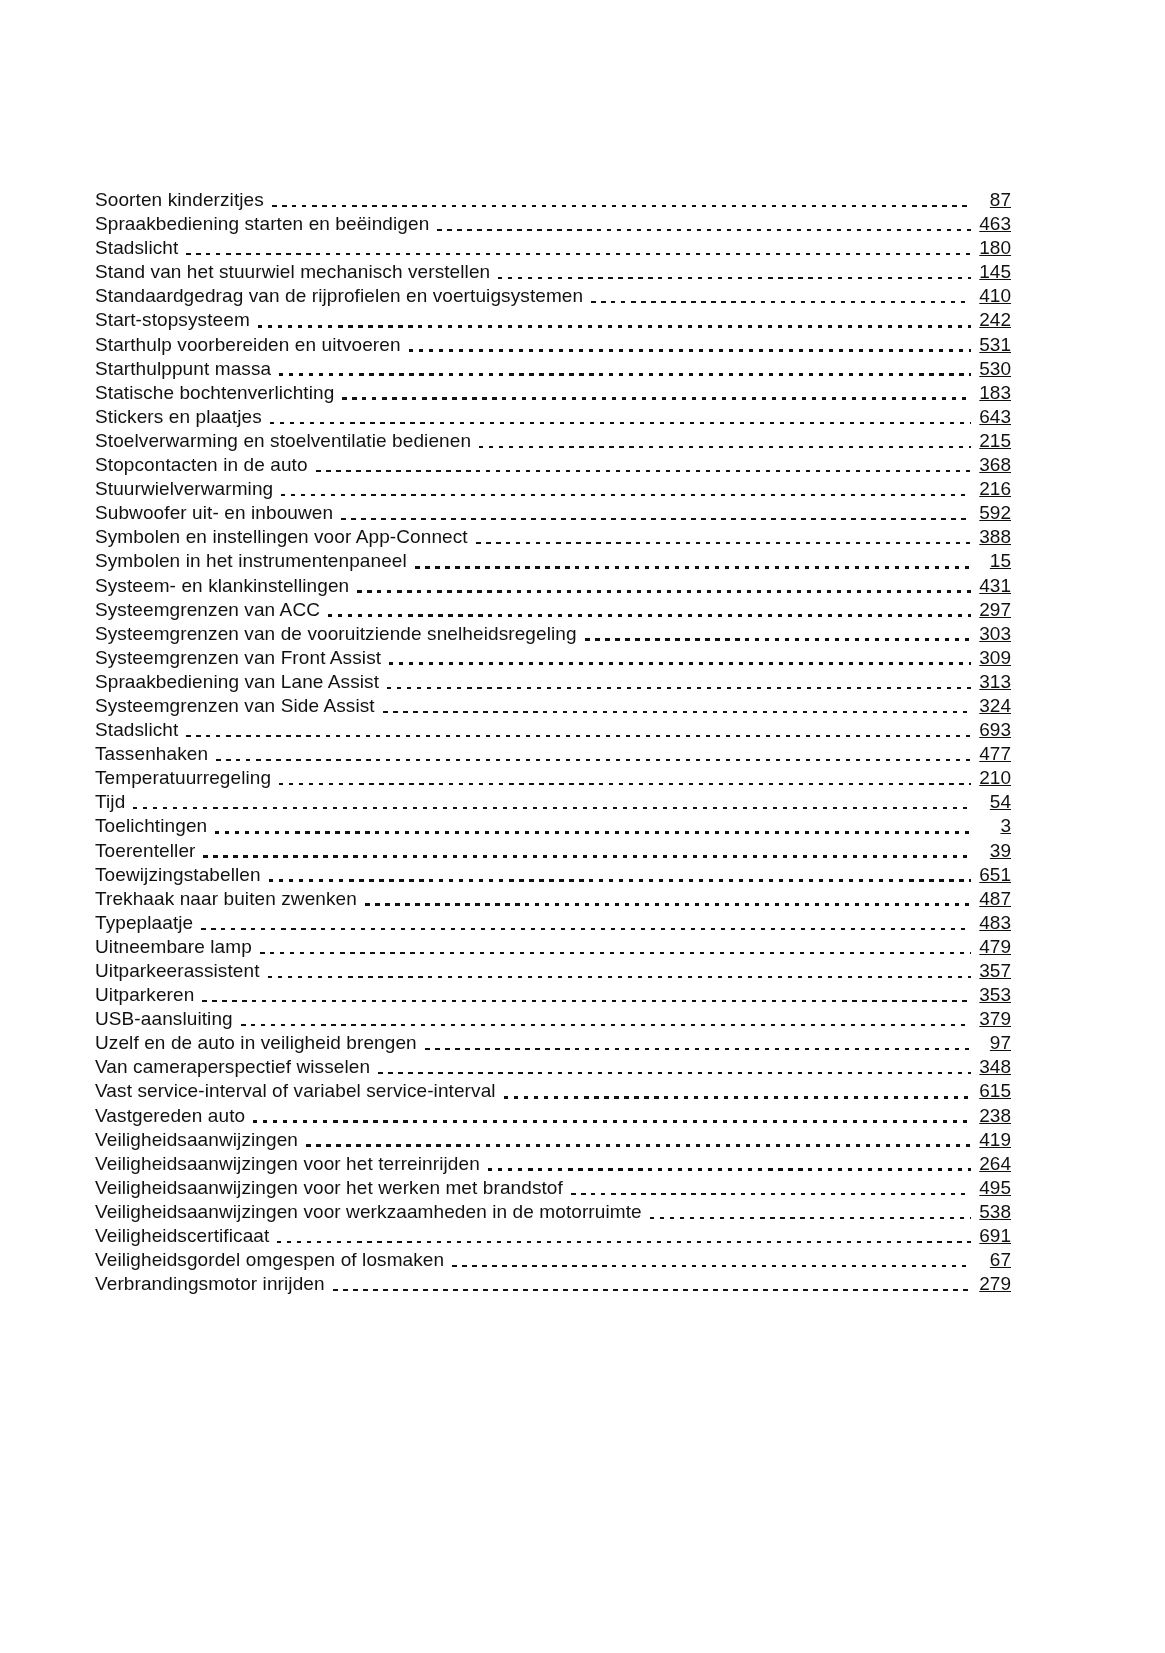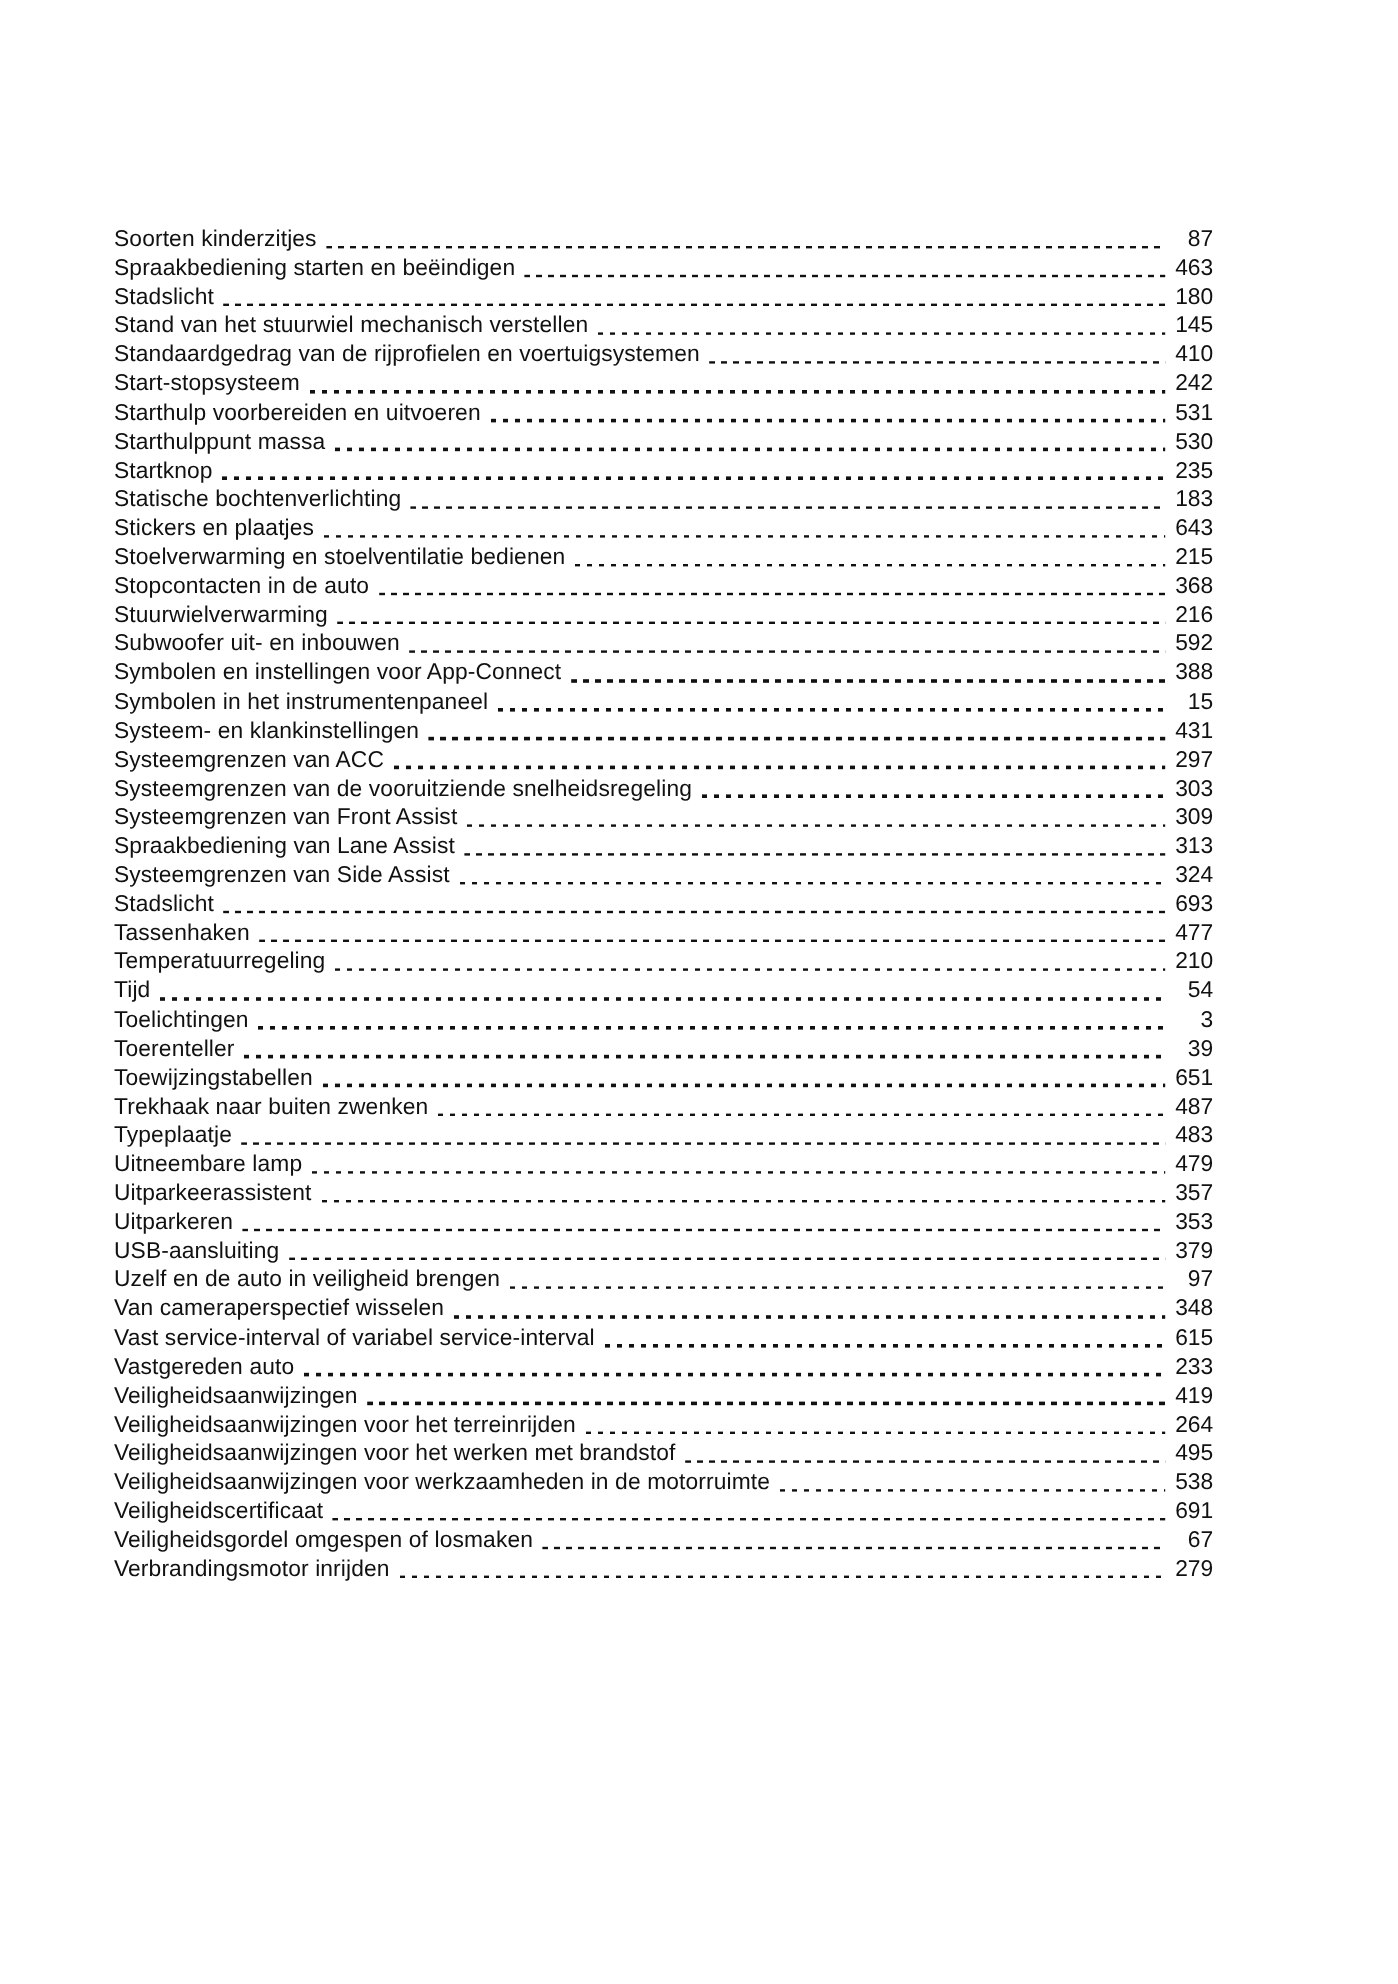--- a/index.html
+++ b/index.html
@@ -43,20 +43,21 @@
       #111111 0px,
       #111111 4.5px,
       transparent 4.5px,
       transparent 10px
     );
   }
   .pagenum {
     flex: 0 0 auto;
     min-width: 34px;
     text-align: right;
+    text-decoration: underline;
   }
 </style>
 </head>
 <body>
 
 <div class="page">
     <div class="row">
       <span class="label">Soorten kinderzitjes</span>
       <span class="leader"></span>
       <span class="pagenum">87</span>
@@ -90,25 +91,20 @@
       <span class="label">Starthulp voorbereiden en uitvoeren</span>
       <span class="leader"></span>
       <span class="pagenum">531</span>
     </div>
     <div class="row">
       <span class="label">Starthulppunt massa</span>
       <span class="leader"></span>
       <span class="pagenum">530</span>
     </div>
     <div class="row">
-      <span class="label">Startknop</span>
-      <span class="leader"></span>
-      <span class="pagenum">235</span>
-    </div>
-    <div class="row">
       <span class="label">Statische bochtenverlichting</span>
       <span class="leader"></span>
       <span class="pagenum">183</span>
     </div>
     <div class="row">
       <span class="label">Stickers en plaatjes</span>
       <span class="leader"></span>
       <span class="pagenum">643</span>
     </div>
     <div class="row">
@@ -247,21 +243,21 @@
       <span class="pagenum">348</span>
     </div>
     <div class="row">
       <span class="label">Vast service-interval of variabel service-interval</span>
       <span class="leader"></span>
       <span class="pagenum">615</span>
     </div>
     <div class="row">
       <span class="label">Vastgereden auto</span>
       <span class="leader"></span>
-      <span class="pagenum">233</span>
+      <span class="pagenum">238</span>
     </div>
     <div class="row">
       <span class="label">Veiligheidsaanwijzingen</span>
       <span class="leader"></span>
       <span class="pagenum">419</span>
     </div>
     <div class="row">
       <span class="label">Veiligheidsaanwijzingen voor het terreinrijden</span>
       <span class="leader"></span>
       <span class="pagenum">264</span>

